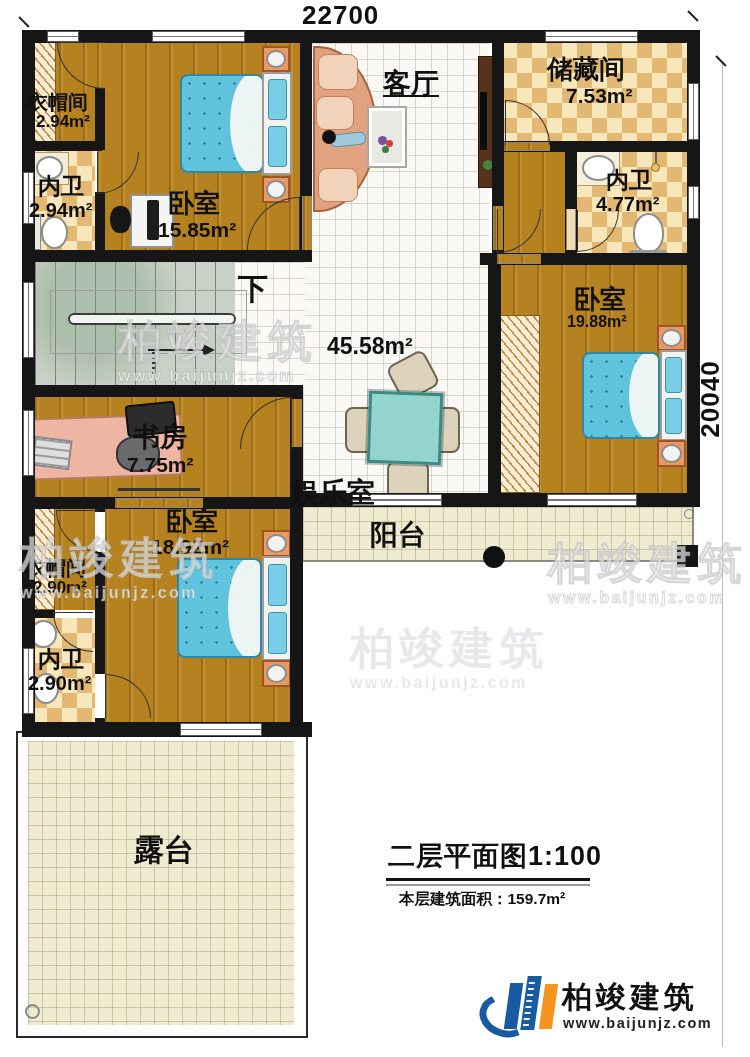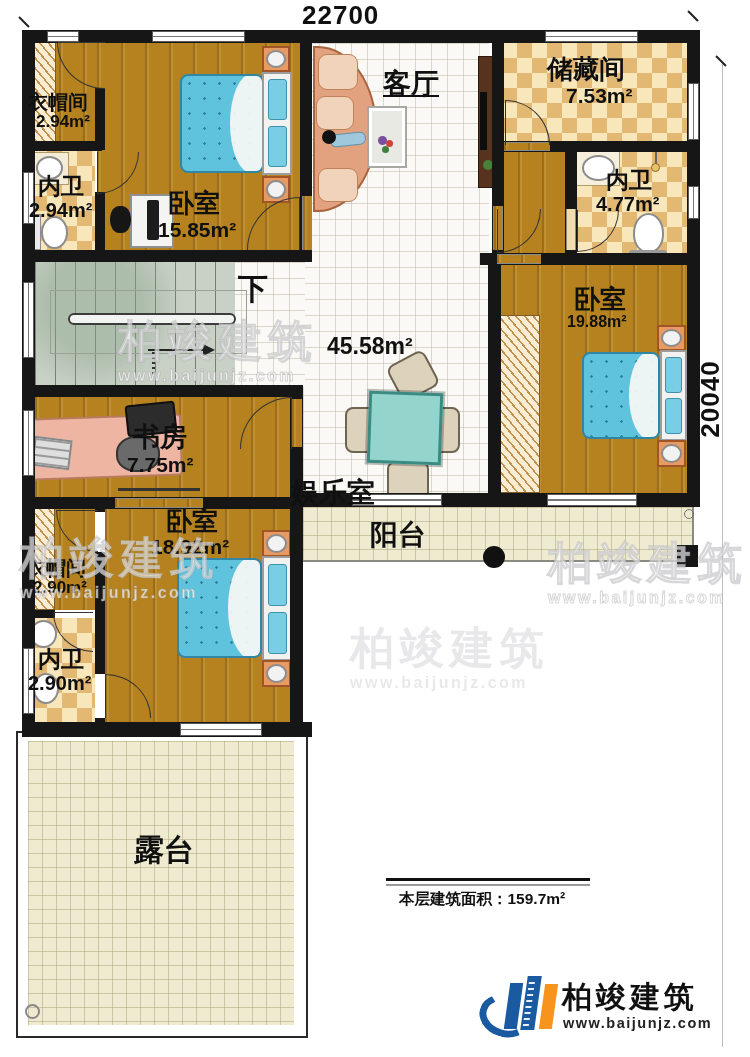--- a/index.html
+++ b/index.html
@@ -258,20 +258,21 @@
   </div>
   <div class="wm wm-light" style="left:548px;top:540px;">
     <span class="n">柏竣建筑</span>
     <span class="u">www.baijunjz.com</span>
   </div>
   <div class="wm wm-gray" style="left:350px;top:625px;">
     <span class="n">柏竣建筑</span>
     <span class="u">www.baijunjz.com</span>
   </div>
 
+  <div class="lb" style="left:388px;top:843px;font-size:27px;font-weight:bold;letter-spacing:1px;">二层平面图1:100</div>
   <div class="fl" style="left:386px;top:878px;width:204px;height:3px;background:#111;"></div>
   <div class="fl" style="left:386px;top:884px;width:204px;height:1.5px;background:#9a9a9a;"></div>
   <div class="lb" style="left:399px;top:891px;font-size:15.5px;">
     <span>本层建筑面积：</span><span>159.7m²</span>
   </div>
 
   <div class="fl" style="left:479px;top:995px;width:52px;height:42px;border:6px solid transparent;border-bottom:7px solid #1a5aa0;border-left:7px solid #1a5aa0;border-radius:50%;transform:rotate(18deg);box-sizing:border-box;z-index:50;"></div>
   <div class="fl" style="left:507px;top:983px;width:13px;height:46px;background:#1a5aa0;transform:skewX(-8deg);z-index:50;"></div>
   <div class="fl" style="left:524px;top:976px;width:14px;height:54px;background:#1a5aa0;transform:skewX(-8deg);z-index:50;background-image:repeating-linear-gradient(rgba(255,255,255,.9) 0 2px,transparent 2px 6px);background-size:6px 100%;background-repeat:no-repeat;background-position:2px 6px;"></div>
   <div class="fl" style="left:542px;top:984px;width:13px;height:45px;background:#f7941e;transform:skewX(-8deg);z-index:50;"></div>

